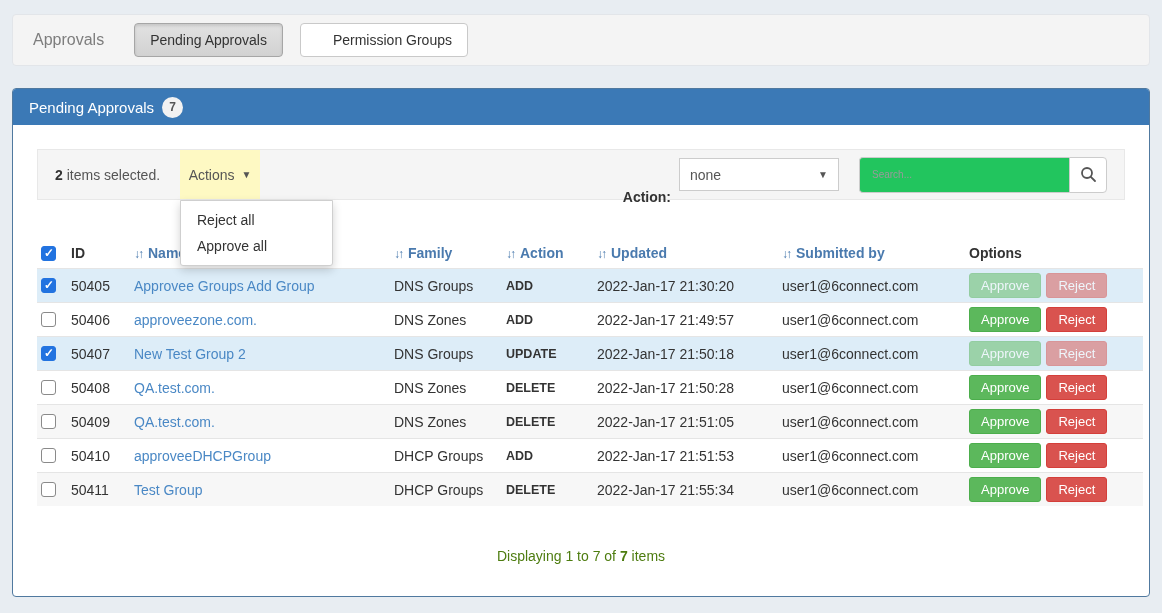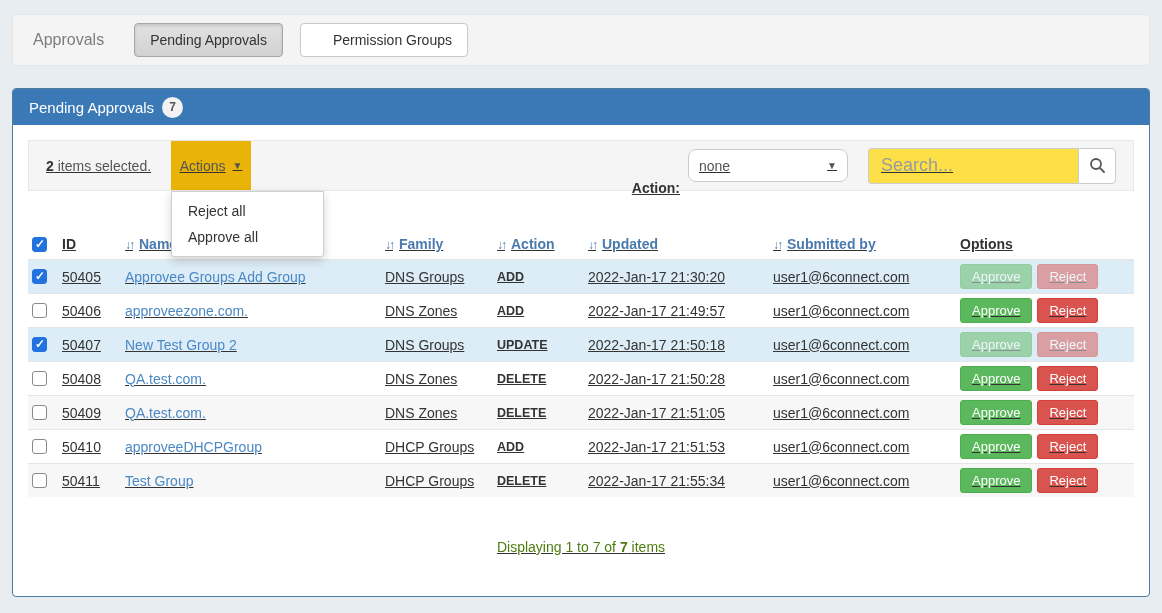--- a/index.html
+++ b/index.html
@@ -41,48 +41,48 @@
   .panel-header {
     height:36px; background:#3b79b6; border-radius:3px 3px 0 0;
     display:flex; align-items:center; padding:0 16px;
     color:#fff; font-size:15px;
   }
   .count-badge {
     display:inline-flex; align-items:center; justify-content:center;
     width:21px; height:21px; margin-left:8px; border-radius:50%;
     background:#f2f2f2; color:#555; font-size:12px; font-weight:bold;
   }
-  .panel-body { padding:15px; position:relative;text-decoration:underline; }
+  .panel-body { padding:24px; position:relative; }
 
   
   .toolbar {
     position:relative; height:51px; background:#f5f5f5;
     border:1px solid #e8e8e8; display:flex; align-items:center;
   }
   .selected-info { margin-left:17px; color:#555; white-space:pre; }
   .selected-info b { color:#333; }
   .actions-btn {
     margin-left:20px; width:80px; height:100%;
-    background:#eab308; color:#555; cursor:pointer;
+    background:#fef9c3; color:#555; cursor:pointer;
     display:flex; align-items:center; justify-content:center; gap:7px;
   }
   .caret { font-size:10px; color:#555; }
   .toolbar-spacer { flex:1; }
   .action-label { font-weight:bold; color:#333;margin-top:44px; }
   .action-select {
     width:160px; height:33px; margin-left:8px; padding:0 10px;
-    background:#fff; border:1px solid #ccc; border-radius:8px;
+    background:#fff; border:1px solid #ccc; border-radius:0;
     color:#555; display:flex; align-items:center; justify-content:space-between;
     cursor:pointer;
   }
   .search-group { display:flex; margin-left:20px; margin-right:17px; }
   .search-input {
     width:210px; height:36px; padding:0 12px;
     border:1px solid #ccc; border-right:none; border-radius:4px 0 0 4px;
-    font-size:18px; color:#555; background:#fde047; outline:none;
+    font-size:10px; color:#555; background:#22c55e; outline:none;
     font-family:"Liberation Sans", sans-serif;
   }
   .search-input::placeholder { color:#9a9a9a; }
   .search-btn {
     width:38px; height:36px; background:#fff; border:1px solid #ccc;
     border-radius:0 4px 4px 0; display:flex; align-items:center;
     justify-content:center; cursor:pointer;
   }
 
   

